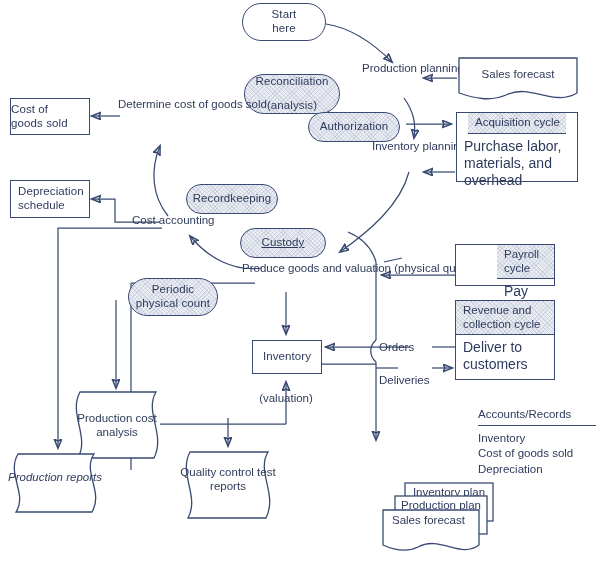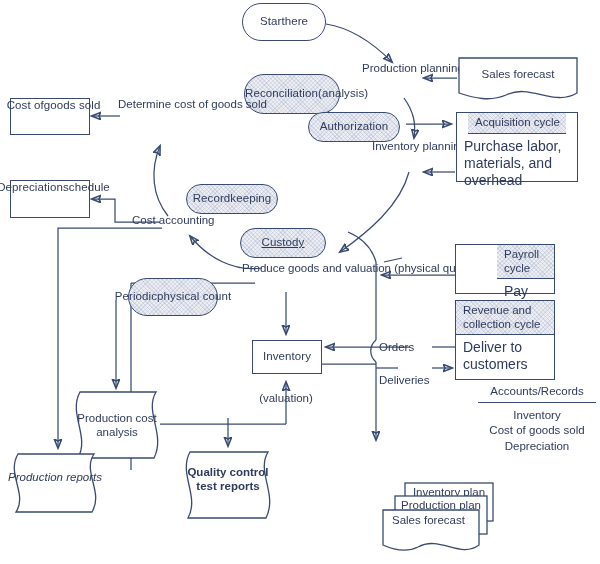--- a/index.html
+++ b/index.html
@@ -13,21 +13,21 @@
     height:564px;
     background:#ffffff;
     overflow:hidden;
     color:#2f3b5c;
   }
   
   .node{
     position:absolute;
     box-sizing:border-box;
     display:flex;
-    flex-direction:row;
+    flex-direction:column;
     align-items:center;
     justify-content:center;
     text-align:center;
     font-size:11.5px;
     line-height:1.18;
     color:#2f3b5c;
     letter-spacing:.1px;
   }
   .node .ln{display:block;white-space:nowrap;}
 
@@ -265,21 +265,21 @@
   </div>
 
   <div class="label left" style="left:379px;top:341px;width:50px;">
     <span class="ln">Orders</span>
   </div>
 
   <div class="label left" style="left:379px;top:374px;width:58px;">
     <span class="ln">Deliveries</span>
   </div>
 
-  <div class="node rect" style="left:10px;top:98px;width:80px;height:37px;align-items:flex-start;padding-left:7px;">
+  <div class="node rect" style="left:10px;top:98px;width:80px;height:37px;align-items:flex-start;">
     <span class="ln">Cost of</span>
     <span class="ln">goods sold</span>
   </div>
 
   <div class="node rect" style="left:10px;top:180px;width:80px;height:38px;align-items:flex-start;padding-left:7px;">
     <span class="ln">Depreciation</span>
     <span class="ln">schedule</span>
   </div>
 
   <div class="node rect" style="left:252px;top:340px;width:70px;height:34px;">
@@ -288,21 +288,21 @@
 
   <div class="cyclebox" style="left:456px;top:112px;width:122px;height:70px;">
     <div class="hdr">Acquisition cycle</div>
     <div class="bdy">
       <span class="ln">Purchase labor,</span>
       <span class="ln">materials, and</span>
       <span class="ln">overhead</span>
     </div>
   </div>
 
-  <div class="cyclebox" style="left:455px;top:244px;width:100px;height:50px;padding-left:41px;">
+  <div class="cyclebox" style="left:455px;top:244px;width:100px;height:42px;padding-left:41px;">
     <div class="hdr">Payroll cycle</div>
     <div class="bdy">
       <span class="ln">Pay wages</span>
     </div>
   </div>
 
   <div class="cyclebox" style="left:455px;top:300px;width:100px;height:80px;">
     <div class="hdr">
       <span class="ln">Revenue and</span>
       <span class="ln">collection cycle</span>
@@ -339,21 +339,21 @@
     <div class="dtext" style="top:19px;">
       <span class="ln">Production</span>
       <span class="ln">reports</span>
     </div>
   </div>
 
   <div class="docshape" style="left:180px;top:450px;width:96px;height:70px;">
     <svg width="96" height="70" viewBox="0 0 96 70">
       <path d="M10,2 L88,2 C76,22 98,44 86,68 L8,68 C20,46 -2,24 10,2 Z" fill="#ffffff" stroke="#394a72" stroke-width="1.3"></path>
     </svg>
-    <div class="dtext" style="top:16px;font-weight:bold;">
+    <div class="dtext" style="top:16px;">
       <span class="ln">Quality</span>
       <span class="ln">control</span>
       <span class="ln">test reports</span>
     </div>
   </div>
 
 
   <div class="docshape" style="left:404px;top:482px;width:90px;height:40px;">
     <svg width="90" height="40" viewBox="0 0 90 40">
       <rect x="1" y="1" width="88" height="38" fill="#ffffff" stroke="#394a72" stroke-width="1.3"></rect>
@@ -375,21 +375,21 @@
   <div class="docshape" style="left:382px;top:509px;width:98px;height:48px;">
     <svg width="98" height="48" viewBox="0 0 98 48">
       <path d="M1,1 L97,1 L97,36 C78,50 58,26 36,38 C24,44 12,41 1,36 Z" fill="#ffffff" stroke="#394a72" stroke-width="1.3"></path>
     </svg>
     <div class="dtext" style="top:5px;left:10px;right:auto;text-align:left;">
       <span class="ln">Sales</span>
       <span class="ln">forecast</span>
     </div>
   </div>
 
-  <div class="accounts" style="left:478px;top:384px;width:118px;text-align:center;">
+  <div class="accounts" style="left:478px;top:407px;width:118px;">
     <div class="acc-title">Accounts/Records</div>
     <div class="acc-rule"></div>
     <div class="acc-item">Inventory</div>
     <div class="acc-item">Cost of goods sold</div>
     <div class="acc-item">Depreciation</div>
   </div>
 
 </div>
 
 </body></html>

